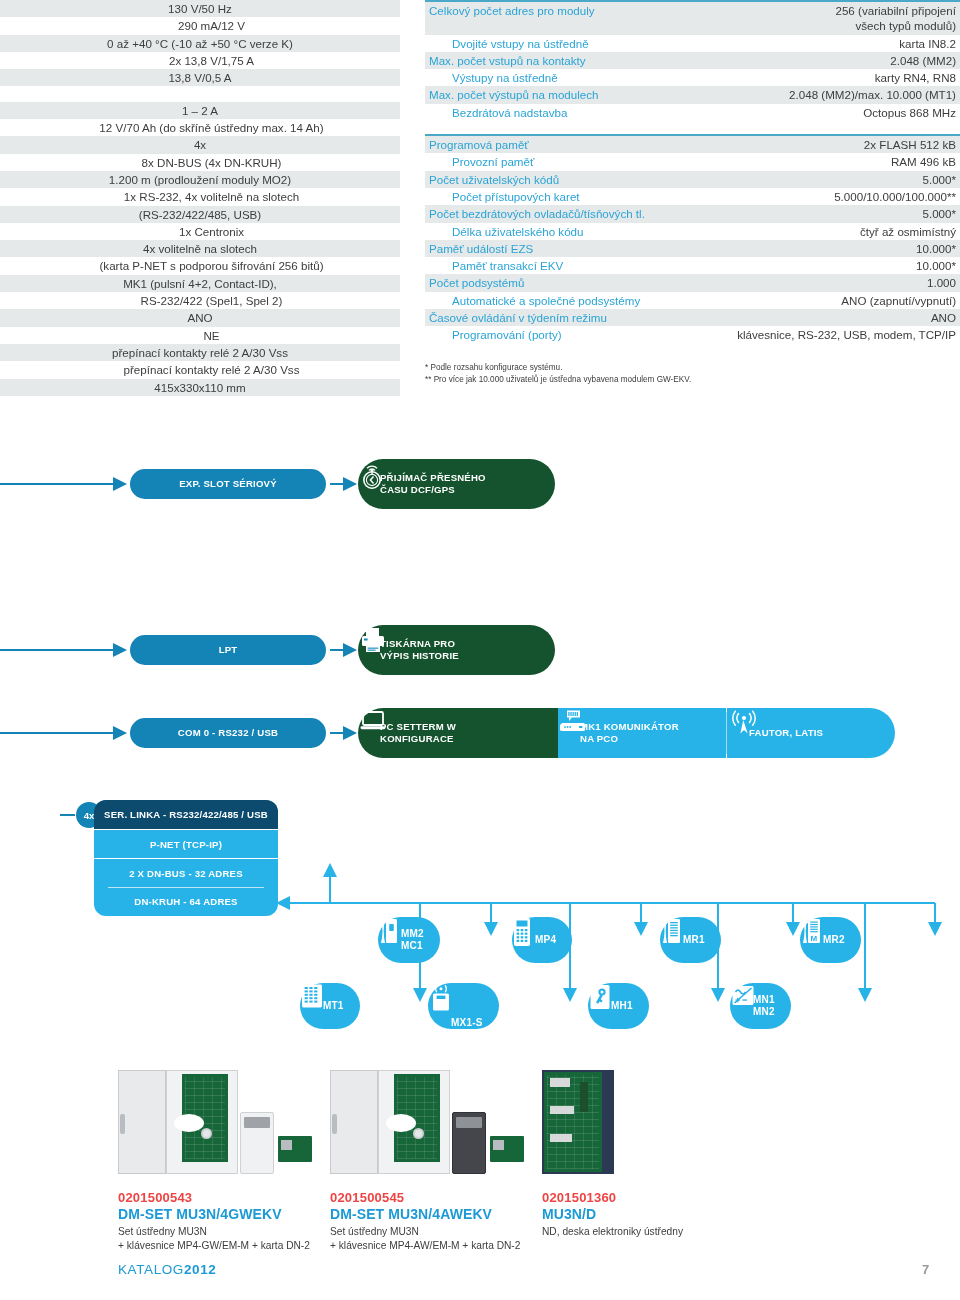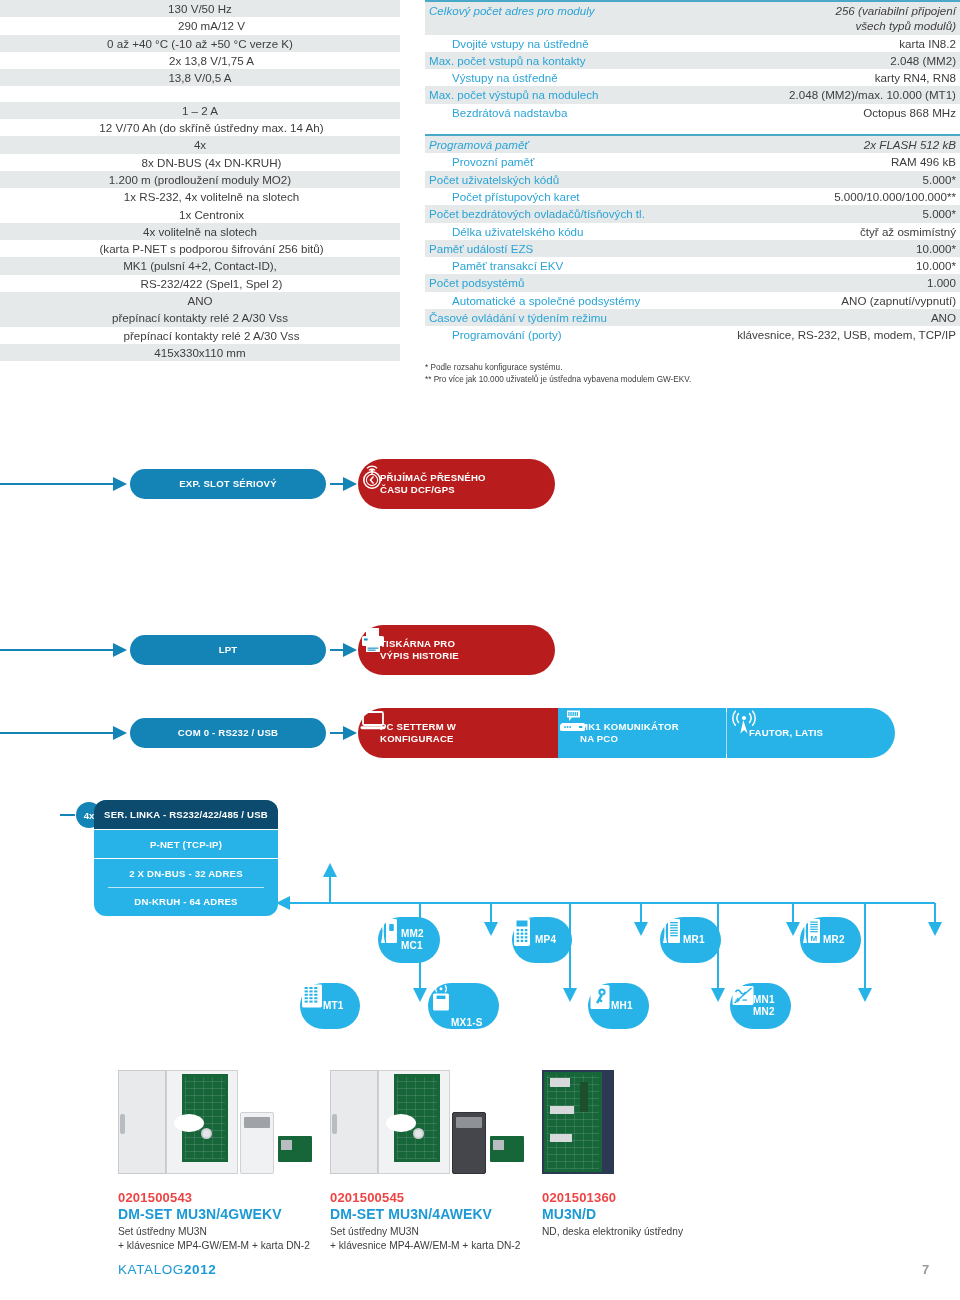--- a/index.html
+++ b/index.html
@@ -9,21 +9,21 @@
     font-family: "Liberation Sans", sans-serif;
     overflow: hidden;
   }
   .page { position: relative; width: 859px; height: 1300px; }
 
   
   .spec-left  { position: absolute; left: 0;   top: 0; width: 400px; }
   .spec-right { position: absolute; left: 425px; top: 0; width: 535px; }
 
   .tbl { width: 100%; border-collapse: collapse; }
-  .tbl tr.rule-top td { border-top: 2px solid #4aa8c9; font-style: italic; }
+  .tbl tr.rule-top td { border-top: 2px solid #4aa8c9; }
   .tbl td {
     font-size: 11.6px;
     line-height: 1.32;
     padding: 1px 4px;
     vertical-align: top;
     color: #3d3d3d;
   }
   .tbl tr.odd td { background: #e6e9ea; }
   .tbl tr.even td { background: #ffffff; padding-left: 27px; }
   .tbl tr.gap td { background: #ffffff; height: 13px; padding: 0; }
@@ -67,21 +67,21 @@
   .node .ico { flex: 0 0 auto; display: flex; align-items: center; justify-content: center; }
   .node .lbl { white-space: pre-line; }
 
   .port {                       
     background: #1483b5;
     justify-content: center;
     text-align: center;
     height: 30px;
   }
   .periph {                     
-    background: #b91c1c;
+    background: #14532d;
     height: 50px;
     padding-left: 12px; gap: 10px;
   }
   .periph-lt { background: #27b3e8; }
 
   .stack {
     position: absolute;
     width: 184px;
     border-radius: 12px;
     overflow: hidden;
@@ -188,37 +188,43 @@
           </tr>
           <tr class="even">
             <td>8x DN-BUS (4x DN-KRUH)</td>
           </tr>
           <tr class="odd">
             <td>1.200 m (prodloužení moduly MO2)</td>
           </tr>
           <tr class="even">
             <td>1x RS-232, 4x volitelně na slotech</td>
           </tr>
+          <tr class="odd">
+            <td>(RS-232/422/485, USB)</td>
+          </tr>
           <tr class="even">
             <td>1x Centronix</td>
           </tr>
           <tr class="odd">
             <td>4x volitelně na slotech</td>
           </tr>
           <tr class="even">
             <td>(karta P-NET s podporou šifrování 256 bitů)</td>
           </tr>
           <tr class="odd">
             <td>MK1 (pulsní 4+2, Contact-ID),</td>
           </tr>
           <tr class="even">
             <td>RS-232/422 (Spel1, Spel 2)</td>
           </tr>
           <tr class="odd">
             <td>ANO</td>
+          </tr>
+          <tr class="even">
+            <td>NE</td>
           </tr>
           <tr class="odd">
             <td>přepínací kontakty relé 2 A/30 Vss</td>
           </tr>
           <tr class="even">
             <td>přepínací kontakty relé 2 A/30 Vss</td>
           </tr>
           <tr class="odd">
             <td>415x330x110 mm</td>
           </tr>

